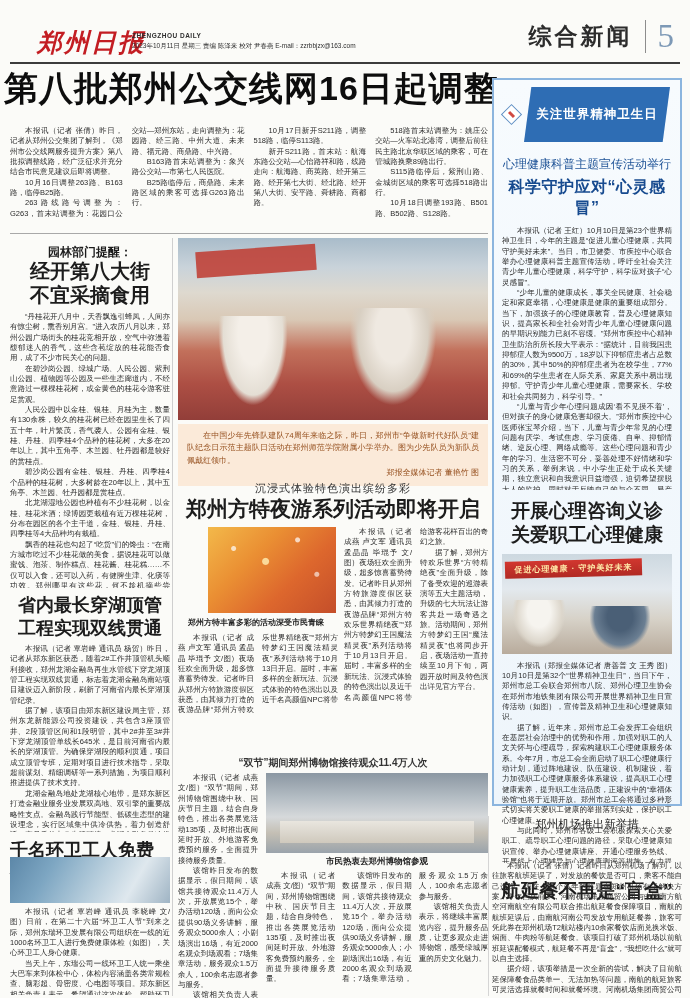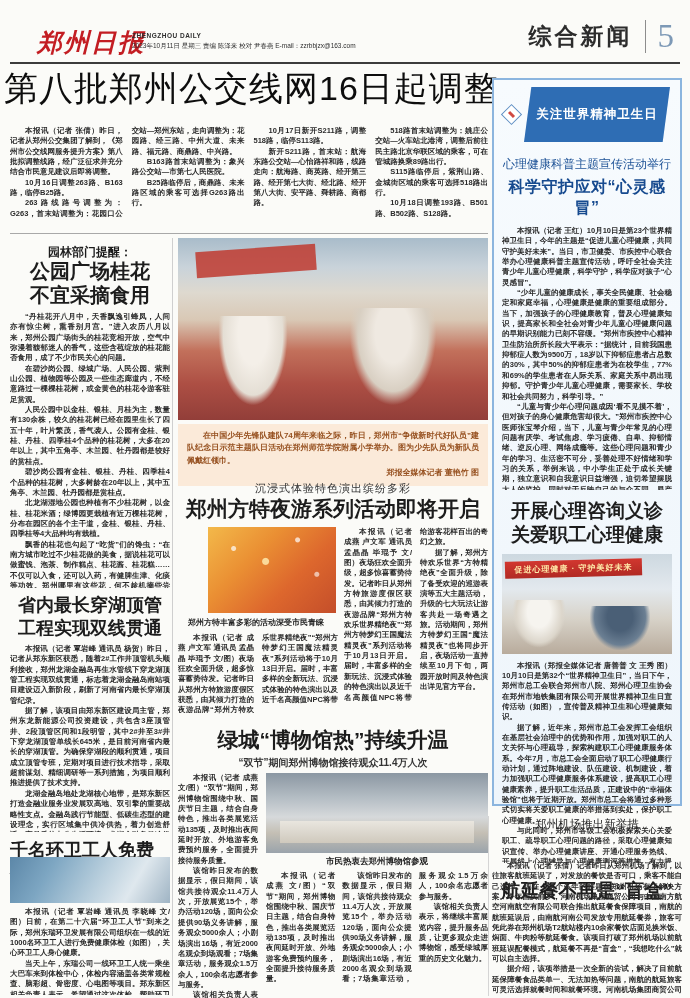--- a/index.html
+++ b/index.html
@@ -16,23 +16,23 @@
           font-weight:bold; font-style:italic; font-size:25px; color:#c31d22; letter-spacing:2px;margin-left:27px; }
   .mh-meta { position:absolute; left:122px; top:7px; font-size:6.5px; color:#2e2e2e; line-height:1.6; }
   .mh-en { font-weight:bold; letter-spacing:.5px; }
   .section-box { position:absolute; right:0; top:-4px; display:flex; align-items:center; }
   .section-name { font-size:23px; font-weight:bold; color:#2c2c2c; letter-spacing:3px; }
   .page-num { font-size:33px; color:#7d99b6; font-family:"Liberation Serif", serif;
               border-left:1px solid #8d8d8d; padding:0 6px 0 12px; margin-left:12px; line-height:1; }
 
   
   .lead-hl { left:4px; top:66px; width:480px; text-align:center; font-size:34px;
-             font-weight:400; letter-spacing:1px; color:#0d0d0d; white-space:nowrap; }
+             font-weight:700; letter-spacing:1px; color:#0d0d0d; white-space:nowrap; }
   .body-text { font-size:7.5px; line-height:1.38; text-align:justify; color:#2b2b2b; overflow:hidden; }
-  .body-text p { margin:0; text-indent:2em;font-weight:bold; }
+  .body-text p { margin:0; text-indent:2em; }
   .lead-body { left:10px; top:126px; width:478px; height:102px; column-count:4; column-gap:9px; }
   .rule-h { left:10px; top:233px; width:478px; height:0; border-top:1px solid #a8a8a8; }
   .vline { left:172px; top:238px; width:0; height:758px; border-left:1px solid #cfcfcf; }
 
   
   .osm-kicker { left:10px; top:244px; width:160px; text-align:center; font-size:12px; font-weight:bold; }
   .osm-hl { left:10px; top:260px; width:160px; text-align:center; font-size:20px; font-weight:900; line-height:1.18; }
   .osm-body { left:10px; top:312px; width:160px; height:276px; }
   .pipe-hl { left:10px; top:594px; width:160px; text-align:center; font-size:18px; font-weight:900; line-height:1.25; }
   .pipe-body { left:10px; top:644px; width:160px; height:188px; }
@@ -137,21 +137,21 @@
       <p>新开S211路，首末站：航海东路公交站—心怡路祥和路，线路走向：航海路、商英路、经开第三路、经开第七大街、经北路、经开第八大街、安平路、舜耕路、商都路。</p>
       <p>518路首末站调整为：姚庄公交站—火车站北港湾，调整后前往民主路北京华联区域的乘客，可在管城路换乘89路出行。</p>
       <p>S115路临停后，紫荆山路、金城街区域的乘客可选择518路出行。</p>
       <p>10月18日调整193路、B501路、B502路、S128路。</p>
     </div>
   <div class="abs rule-h"></div>
   <div class="abs vline"></div>
 
   <div class="abs osm-kicker">园林部门提醒：</div>
   <div class="abs osm-hl">
-    <div>公园广场桂花</div>
+    <div>经开第八大街</div>
     <div>不宜采摘食用</div>
   </div>
   <div class="abs osm-body body-text">
       <p>“丹桂花开八月中，天香飘逸引蜂凤，人间亦有惊尘树，熏香别月宫。”进入农历八月以来，郑州公园广场街头的桂花竞相开放，空气中弥漫着馥郁迷人的香气，这些含苞绽放的桂花能否食用，成了不少市民关心的问题。</p>
       <p>在碧沙岗公园、绿城广场、人民公园、紫荆山公园、植物园等公园及一些生态廊道内，不经意路过一棵棵桂花树，或金黄色的桂花令游客驻足赏观。</p>
       <p>人民公园中以金桂、银桂、月桂为主，数量有130余株，较久的桂花树已经在园里生长了四五十年，叶片繁茂，香气袭人。公园有金桂、银桂、丹桂、四季桂4个品种的桂花树，大多在20年以上，其中五角亭、木兰园、牡丹园都是较好的赏桂点。</p>
       <p>碧沙岗公园有金桂、银桂、丹桂、四季桂4个品种的桂花树，大多树龄在20年以上，其中五角亭、木兰园、牡丹园都是赏桂点。</p>
       <p>北龙湖湿地公园也种植有不少桂花树，以金桂、桂花米酒；绿博园更栽植有近万棵桂花树，分布在园区的各个主干道，金桂、银桂、丹桂、四季桂等4大品种均有栽植。</p>
       <p>飘香的桂花也勾起了“吃货”们的馋虫：“在南方城市吃过不少桂花做的美食，据说桂花可以做蜜饯、泡茶、制作糕点、桂花酱、桂花糕……不仅可以入食，还可以入药，有健脾生津、化痰等功效。郑州哪里有这些花，何不趁机摘些尝尝？”于是，一些市民不满足于赏花闻香，竟采集起簇簇桂花准备带回家中做桂花饼、桂花米酒。</p>
     </div>
@@ -188,21 +188,20 @@
   <div class="abs ft-photo"></div>
   <div class="abs ft-photo-cap">郑州方特丰富多彩的活动深受市民青睐</div>
   <div class="abs ft-text-r body-text">
       <p>本报讯（记者 成燕 卢文军 通讯员 孟晶晶 毕琨予 文/图）夜场狂欢全面升级，超多惊喜蓄势待发。记者昨日从郑州方特旅游度假区获悉，由其倾力打造的夜游品牌“郑州方特欢乐世界精绝夜”“郑州方特梦幻王国魔法精灵夜”系列活动将于10月13日开启。届时，丰富多样的全新玩法、沉浸式体验的特色演出以及近千名高颜值NPC将带给游客花样百出的奇幻之旅。</p>
       <p>据了解，郑州方特欢乐世界“方特精绝夜”全面升级，除了备受欢迎的巡游表演等五大主题活动，升级的七大玩法让游客共赴一场奇遇之旅。活动期间，郑州方特梦幻王国“魔法精灵夜”也将同步开启，夜场活动一直持续至10月下旬，两园开放时间及特色演出详见官方平台。</p>
     </div>
   <div class="abs ft-text-b body-text">
       <p>本报讯（记者 成燕 卢文军 通讯员 孟晶晶 毕琨予 文/图）夜场狂欢全面升级，超多惊喜蓄势待发。记者昨日从郑州方特旅游度假区获悉，由其倾力打造的夜游品牌“郑州方特欢乐世界精绝夜”“郑州方特梦幻王国魔法精灵夜”系列活动将于10月13日开启。届时，丰富多样的全新玩法、沉浸式体验的特色演出以及近千名高颜值NPC将带给游客花样百出的奇幻之旅。</p>
     </div>
 
-  <div class="abs mus-hl">绿城“博物馆热”持续升温</div>
   <div class="abs mus-sub">“双节”期间郑州博物馆接待观众11.4万人次</div>
   <div class="abs mus-body-l body-text">
       <p>本报讯（记者 成燕 文/图）“双节”期间，郑州博物馆围绕中秋、国庆节日主题，结合自身特色，推出各类展览活动135项，及时推出夜间延时开放、外地游客免费预约服务，全面提升接待服务质量。</p>
       <p>该馆昨日发布的数据显示，假日期间，该馆共接待观众11.4万人次，开放展览15个，举办活动120场，面向公众提供90场义务讲解，服务观众5000余人；小剧场演出16场，有近2000名观众到场观看；7场集章活动，服务观众1.5万余人，100余名志愿者参与服务。</p>
       <p>该馆相关负责人表示，将继续丰富展览内容，提升服务品质，让更多观众走进博物馆，感受绿城厚重的历史文化魅力。</p>
     </div>
   <div class="abs mus-photo">
     <div class="ph-table"></div>
   </div>
   <div class="abs mus-cap">市民热衷去郑州博物馆参观</div>

